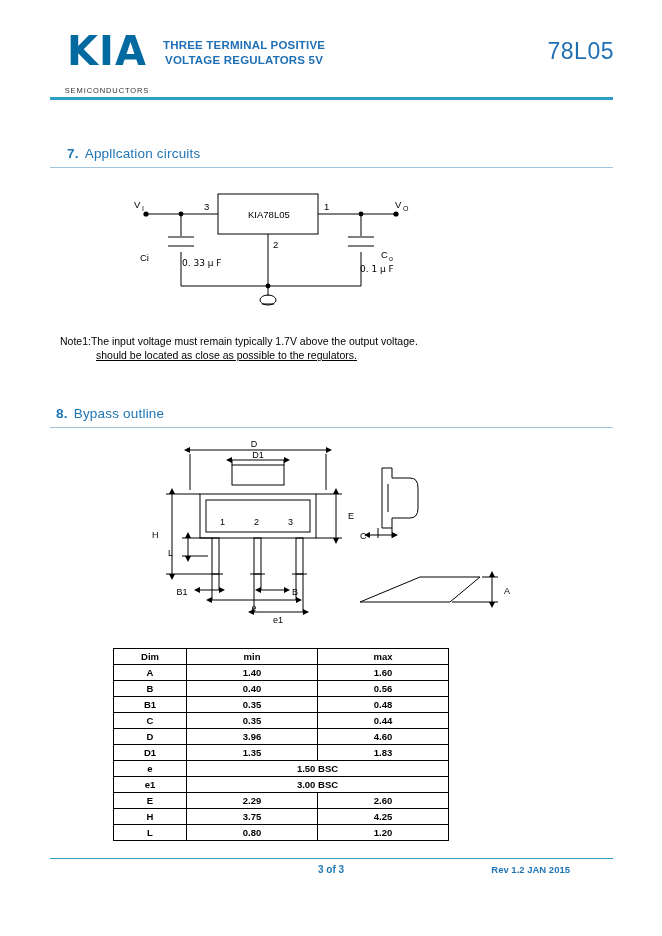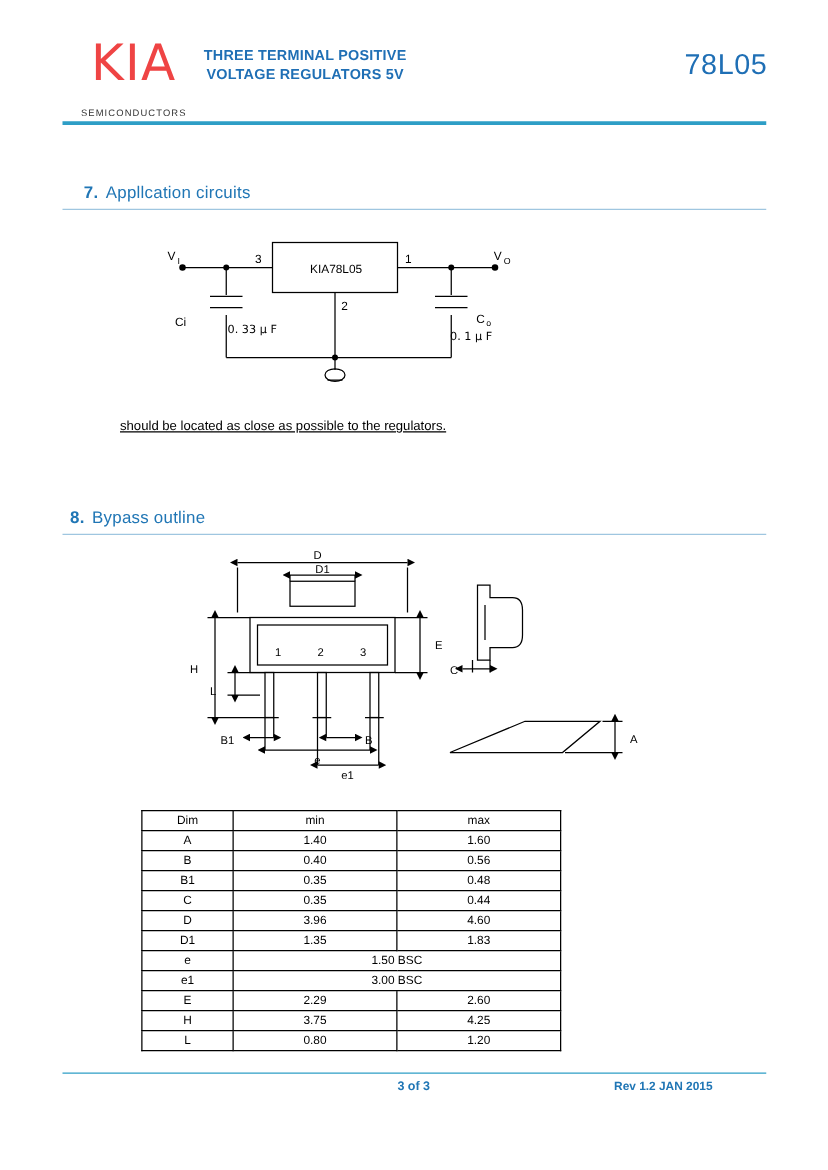--- a/index.html
+++ b/index.html
@@ -26,23 +26,23 @@
   .logo-block {
     position: absolute;
     left: 52px;
     top: 30px;
     width: 110px;
     text-align: center;
   }
   .logo-kia {
     font-family: "DejaVu Sans", sans-serif;
     font-size: 40px;
-    font-weight: normal;
+    font-weight: bold;
     letter-spacing: 1px;
-    color: #ef4444;
+    color: #0369a1;
     line-height: 42px;
   }
   .logo-sub {
     font-size: 7.5px;
     letter-spacing: 0.9px;
     color: #333;
     margin-top: 14px;
   }
   .header-title {
     position: absolute;
@@ -125,21 +125,21 @@
     left: 113px;
     top: 648px;
     border-collapse: collapse;
     font-size: 9.5px;
   }
   .dimtable td, .dimtable th {
     border: 1px solid #000;
     text-align: center;
     height: 15px;
     padding: 0;
-    font-weight: normal;
+    font-weight: bold;
   }
   .dimtable .c0 { width: 72px; }
   .dimtable .c1 { width: 130px; }
   .dimtable .c2 { width: 130px; }
 
   
   .footer-rule {
     position: absolute;
     left: 50px;
     top: 858px;
@@ -234,20 +234,21 @@
   <text x="307" y="33" font-family="Liberation Sans, sans-serif" font-size="7">O</text>
   <text x="44" y="83" font-family="Liberation Sans, sans-serif" font-size="9.5">Ci</text>
   <text x="86" y="88" font-family="DejaVu Sans, sans-serif" font-size="9">0. 33 μ F</text>
   <text x="285" y="80" font-family="Liberation Sans, sans-serif" font-size="9.5">C</text>
   <text x="293" y="83" font-family="Liberation Sans, sans-serif" font-size="7">o</text>
   <text x="264" y="94" font-family="DejaVu Sans, sans-serif" font-size="9">0. 1 μ F</text>
 </svg>
 </div>
 
 <div class="notes">
+  <div>Note1:The input voltage must remain typically 1.7V above the output voltage.</div>
   <span class="indent">should be located as close as possible to the regulators.</span>
 </div>
 
 <div class="section-heading" style="left:56px; top:406px;">
   <span class="num">8.</span><span>Bypass outline</span>
 </div>
 <div class="section-rule" style="top:427px;"></div>
 
 <div class="package">
 <svg width="430" height="210" viewBox="0 0 430 210" xmlns="http://www.w3.org/2000/svg">

